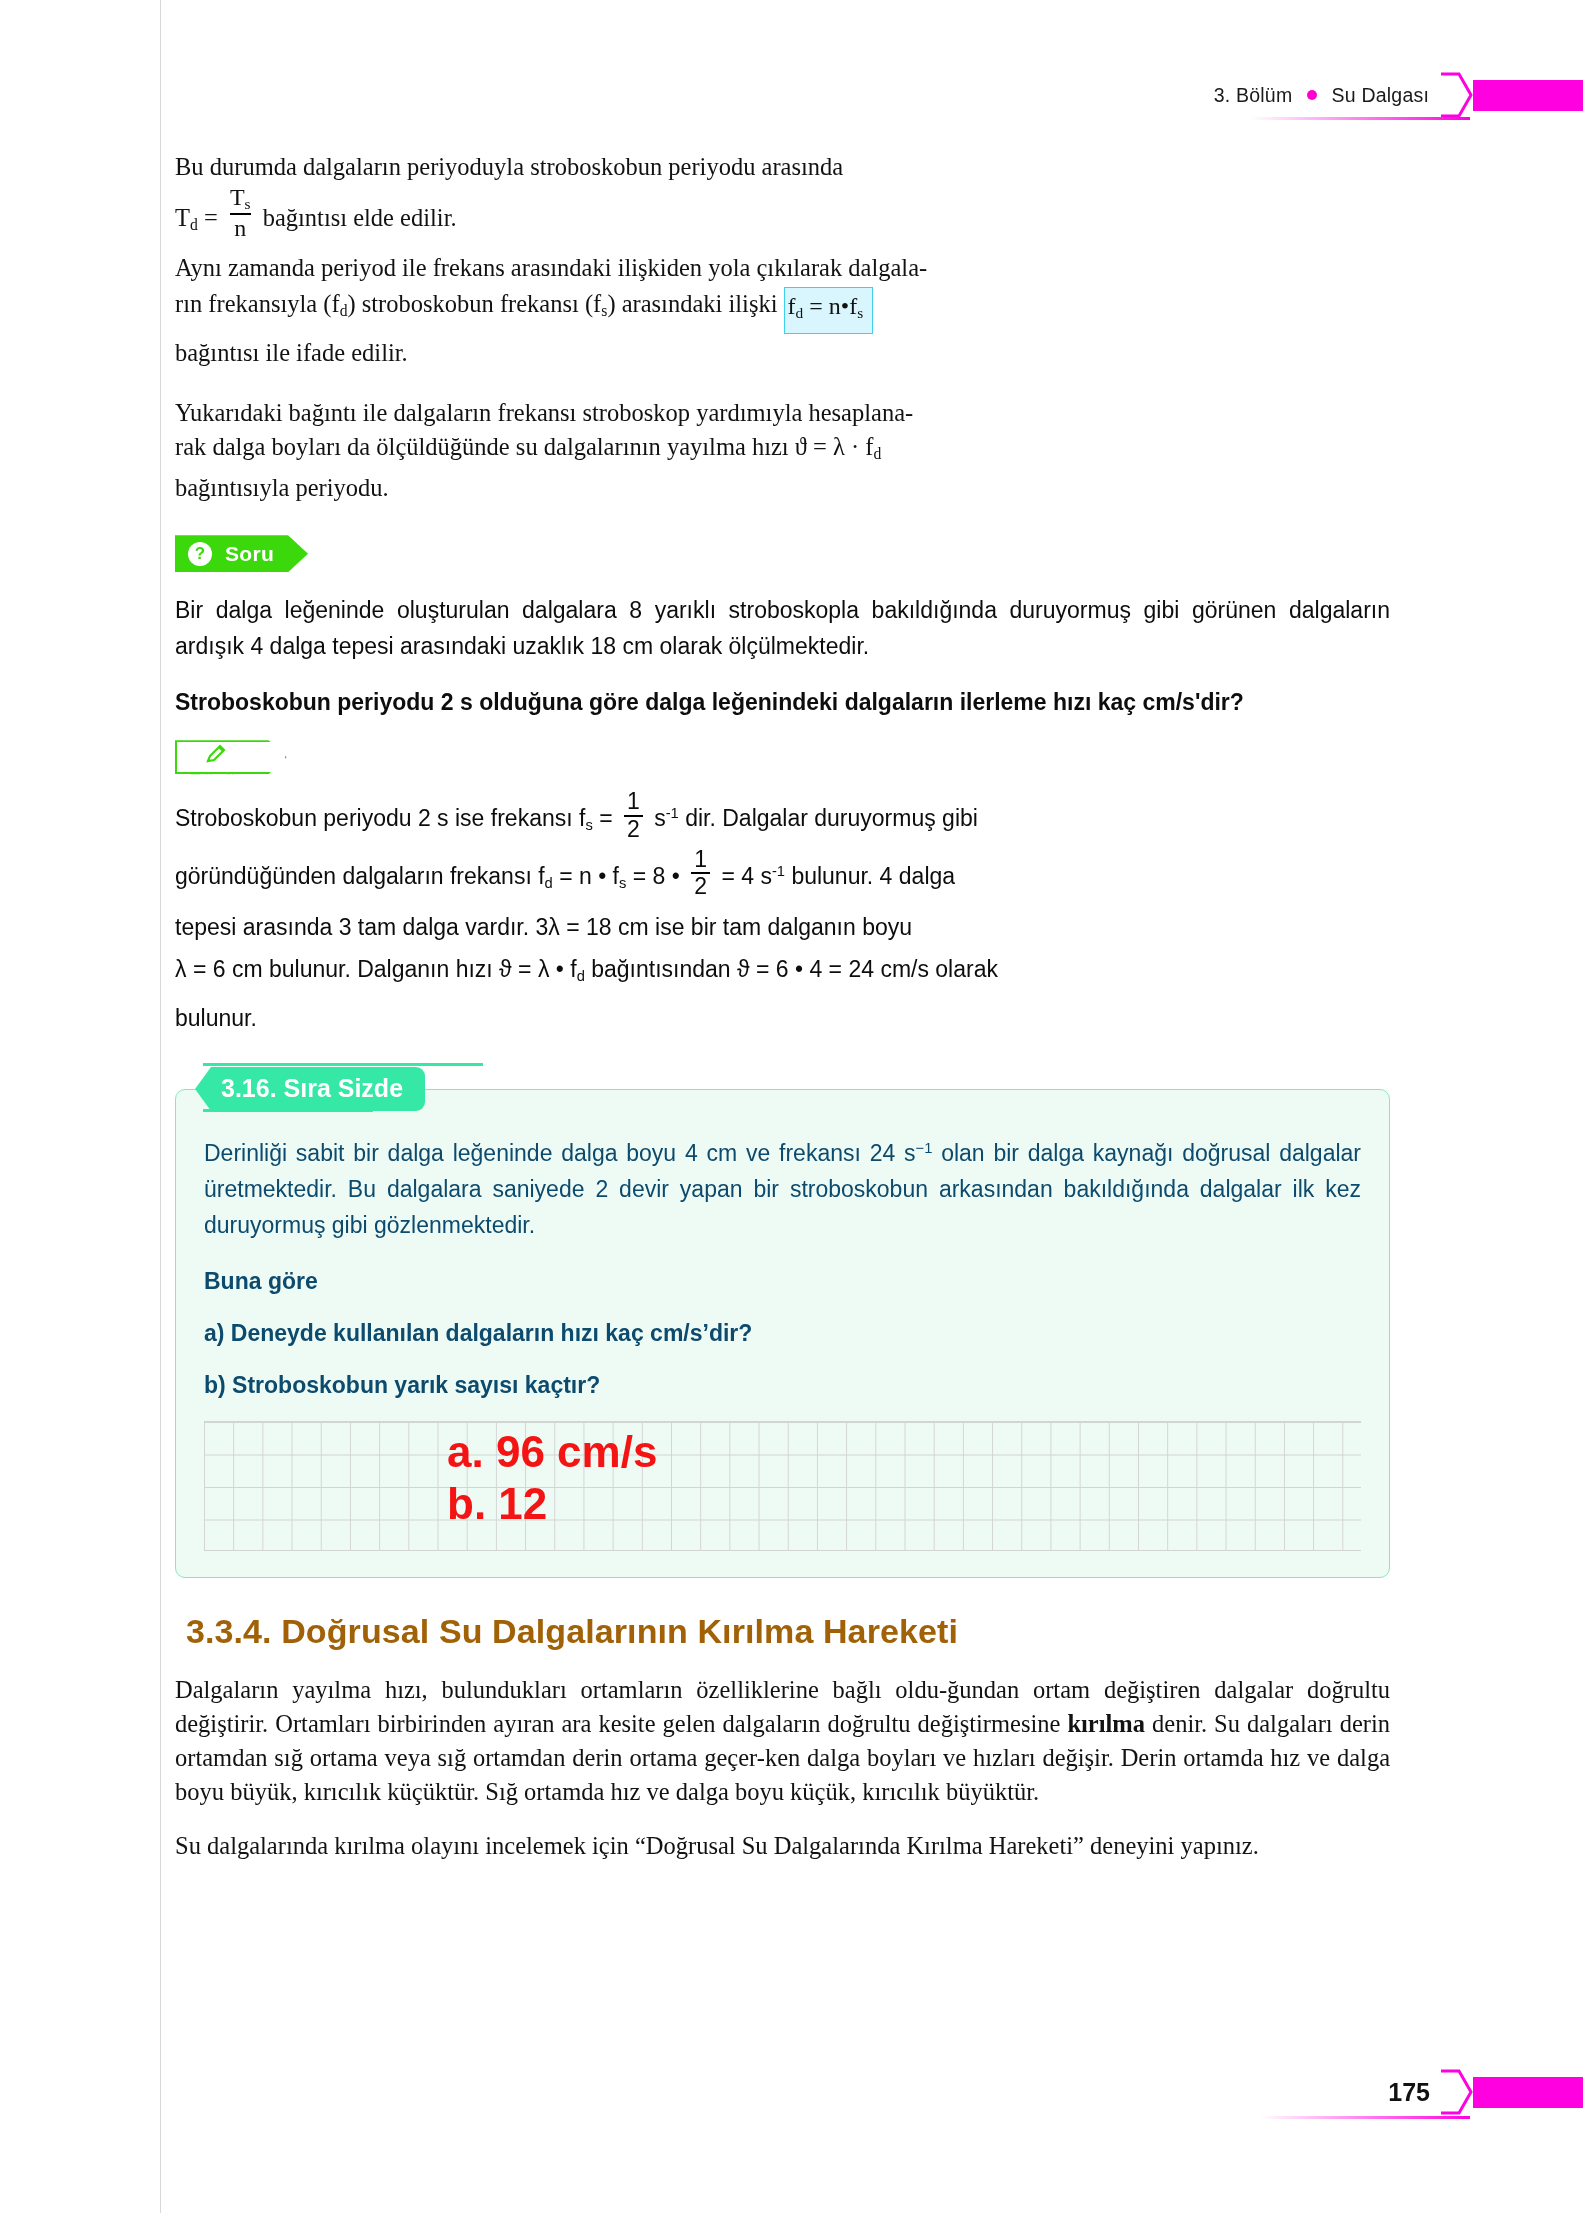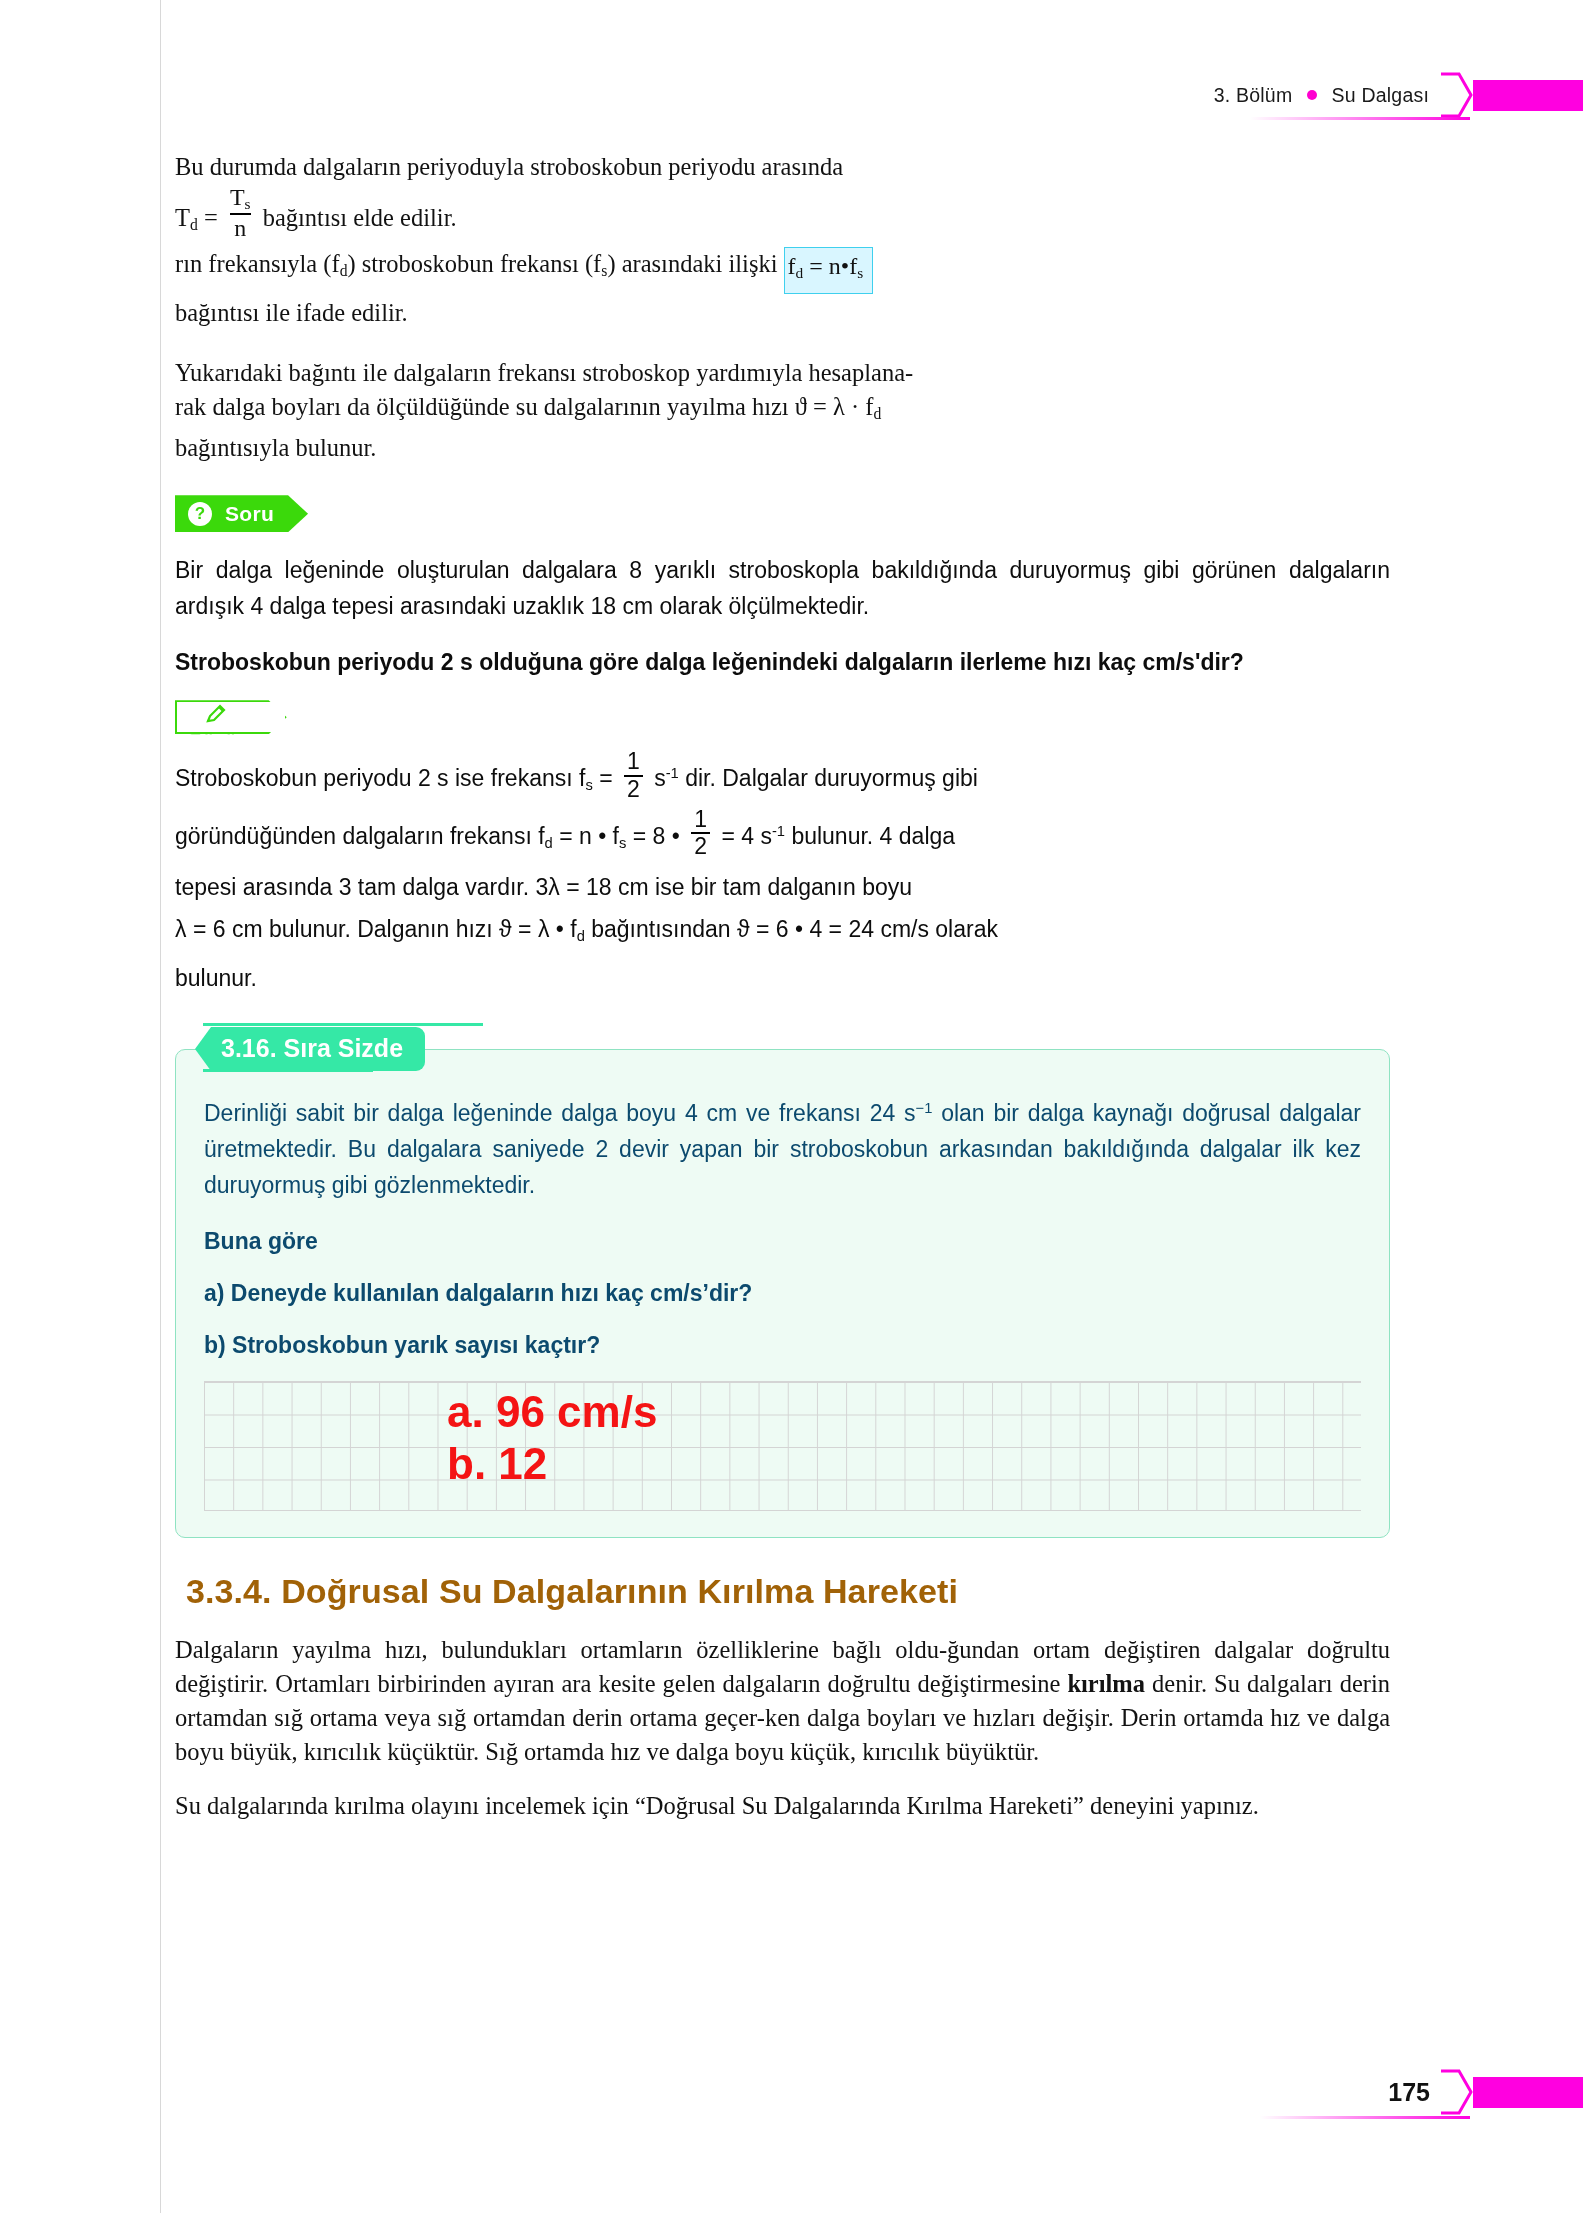--- a/index.html
+++ b/index.html
@@ -225,38 +225,39 @@
       <span>T<span class="sub">d</span></span>
       <span>=</span>
       <span class="frac-serif">
         <span class="num">T<span class="sub">s</span></span>
         <span class="bar"></span>
         <span class="den">n</span>
       </span>
       <span>bağıntısı elde edilir.</span>
     </p>
 
+    <p class="serif j" style="margin-top:6px;">Aynı zamanda periyod ile frekans arasındaki ilişkiden yola çıkılarak dalgala-</p>
 
     <p class="serif" style="margin-top:2px;">
       <span>rın frekansıyla (f</span><span class="sub">d</span><span>) stroboskobun frekansı (f</span><span class="sub">s</span><span>) arasındaki ilişki</span>
       <span class="formula-chip">
         <span>f</span><span class="sub">d</span>
         <span>=</span>
         <span>n</span><span>•</span><span>f</span><span class="sub">s</span>
       </span>
     </p>
 
     <p class="serif" style="margin-top:2px;">bağıntısı ile ifade edilir.</p>
 
     <div class="sp26"></div>
 
     
     <p class="serif j">Yukarıdaki bağıntı ile dalgaların frekansı stroboskop yardımıyla hesaplana-</p>
     <p class="serif j"><span>rak dalga boyları da ölçüldüğünde su dalgalarının yayılma hızı ϑ = λ · f</span><span class="sub">d</span></p>
-    <p class="serif">bağıntısıyla bulunur.</p>
+    <p class="serif">bağıntısıyla periyodu.</p>
 
     <div class="sp30"></div>
 
     
     <div class="badge-soru">
       <span class="q-icon">?</span>
       <span>Soru</span>
     </div>
 
     <div class="sp20"></div>

